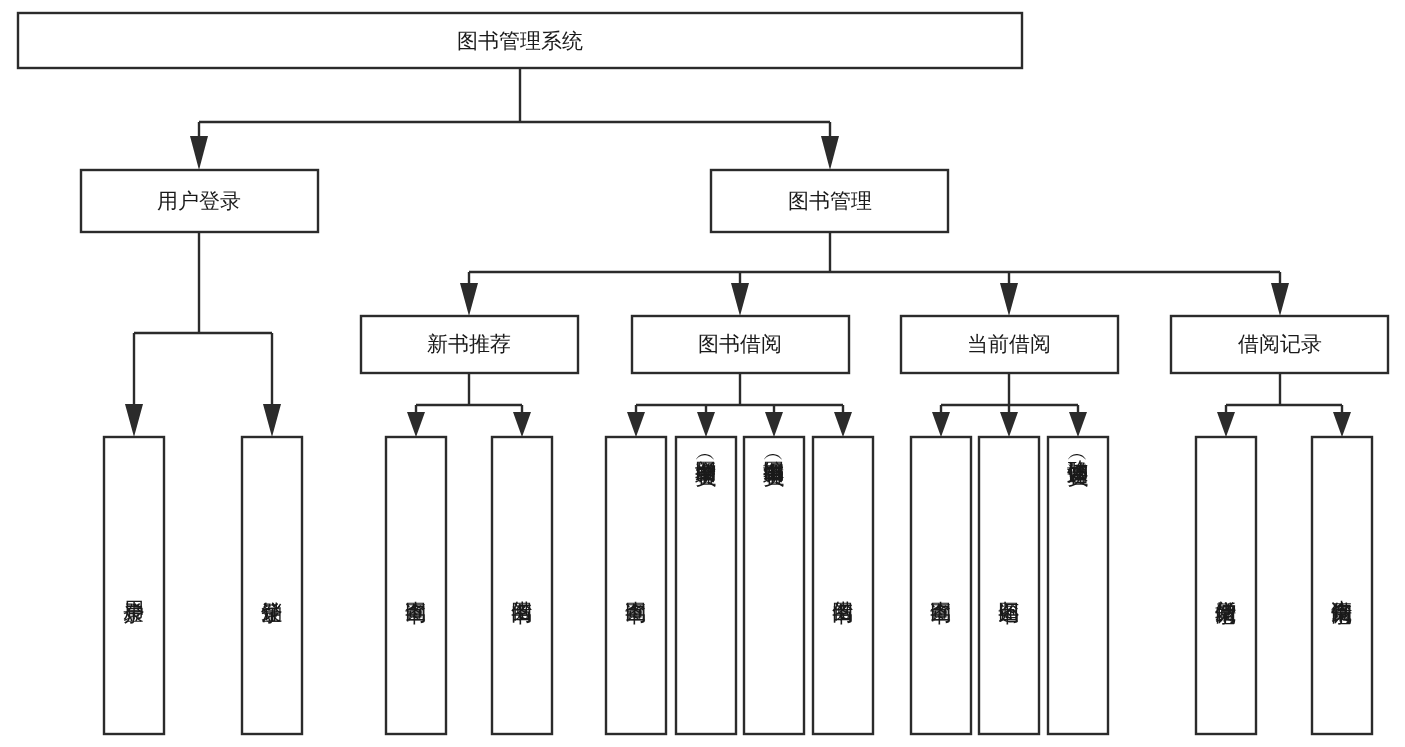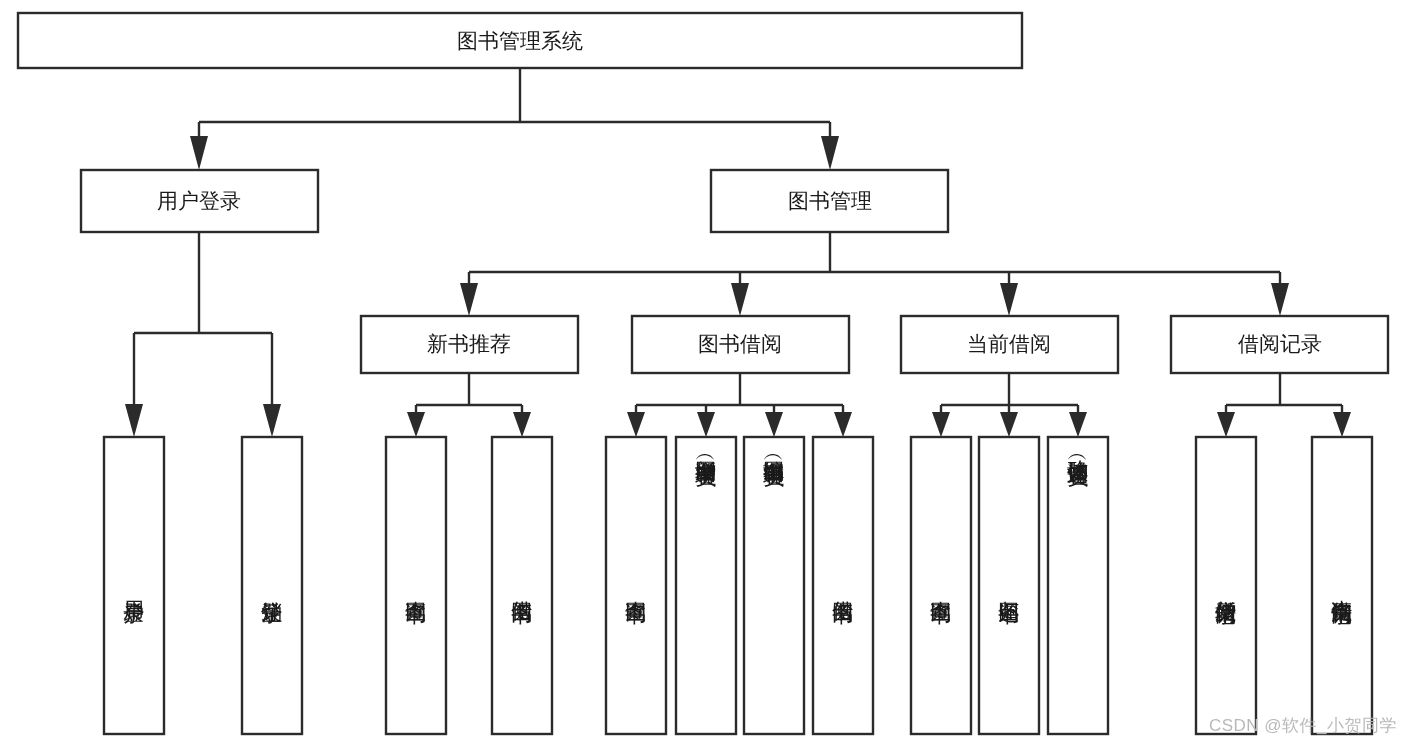--- a/index.html
+++ b/index.html
@@ -248,14 +248,13 @@
     <span class="vert-label" style="padding-top:6px;">确认归还（管理员）</span>
   </div>
 
   <div class="vert-label-box" style="left:1196px; top:437px; width:60px; height:297px;">
     <span class="vert-label">新增借阅记录</span>
   </div>
   <div class="vert-label-box" style="left:1312px; top:437px; width:60px; height:297px;">
     <span class="vert-label">查询借阅记录</span>
   </div>
 
-  <div class="watermark">CSDN @软件_小贺同学</div>
 </div>
 
 </body></html>

